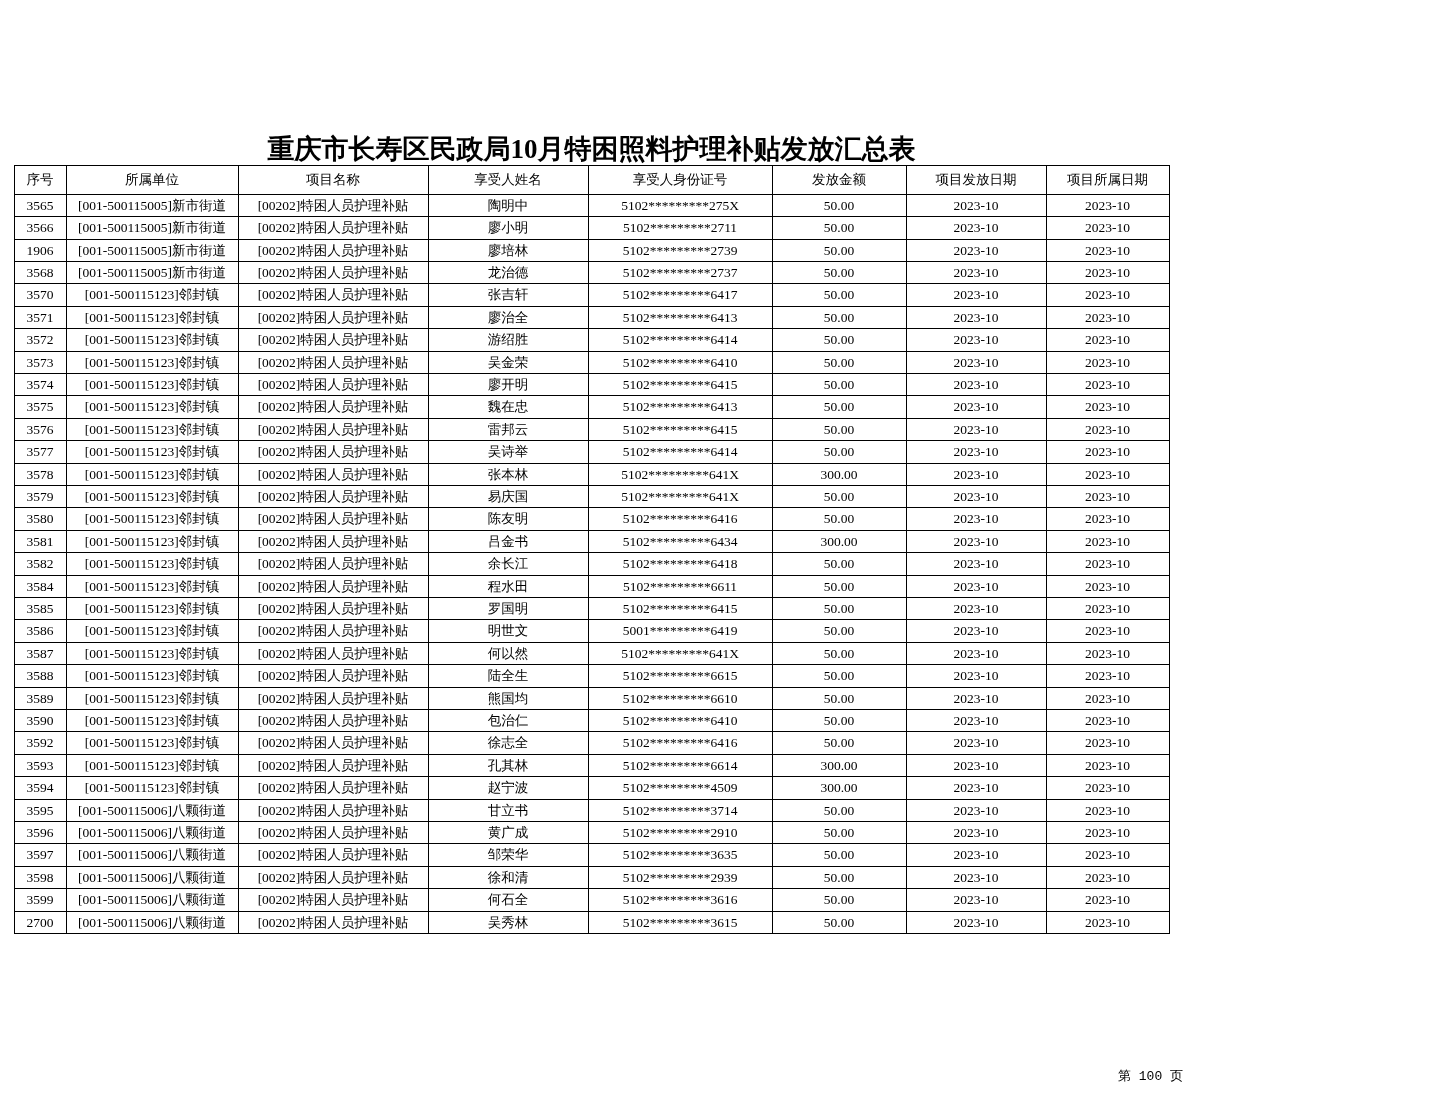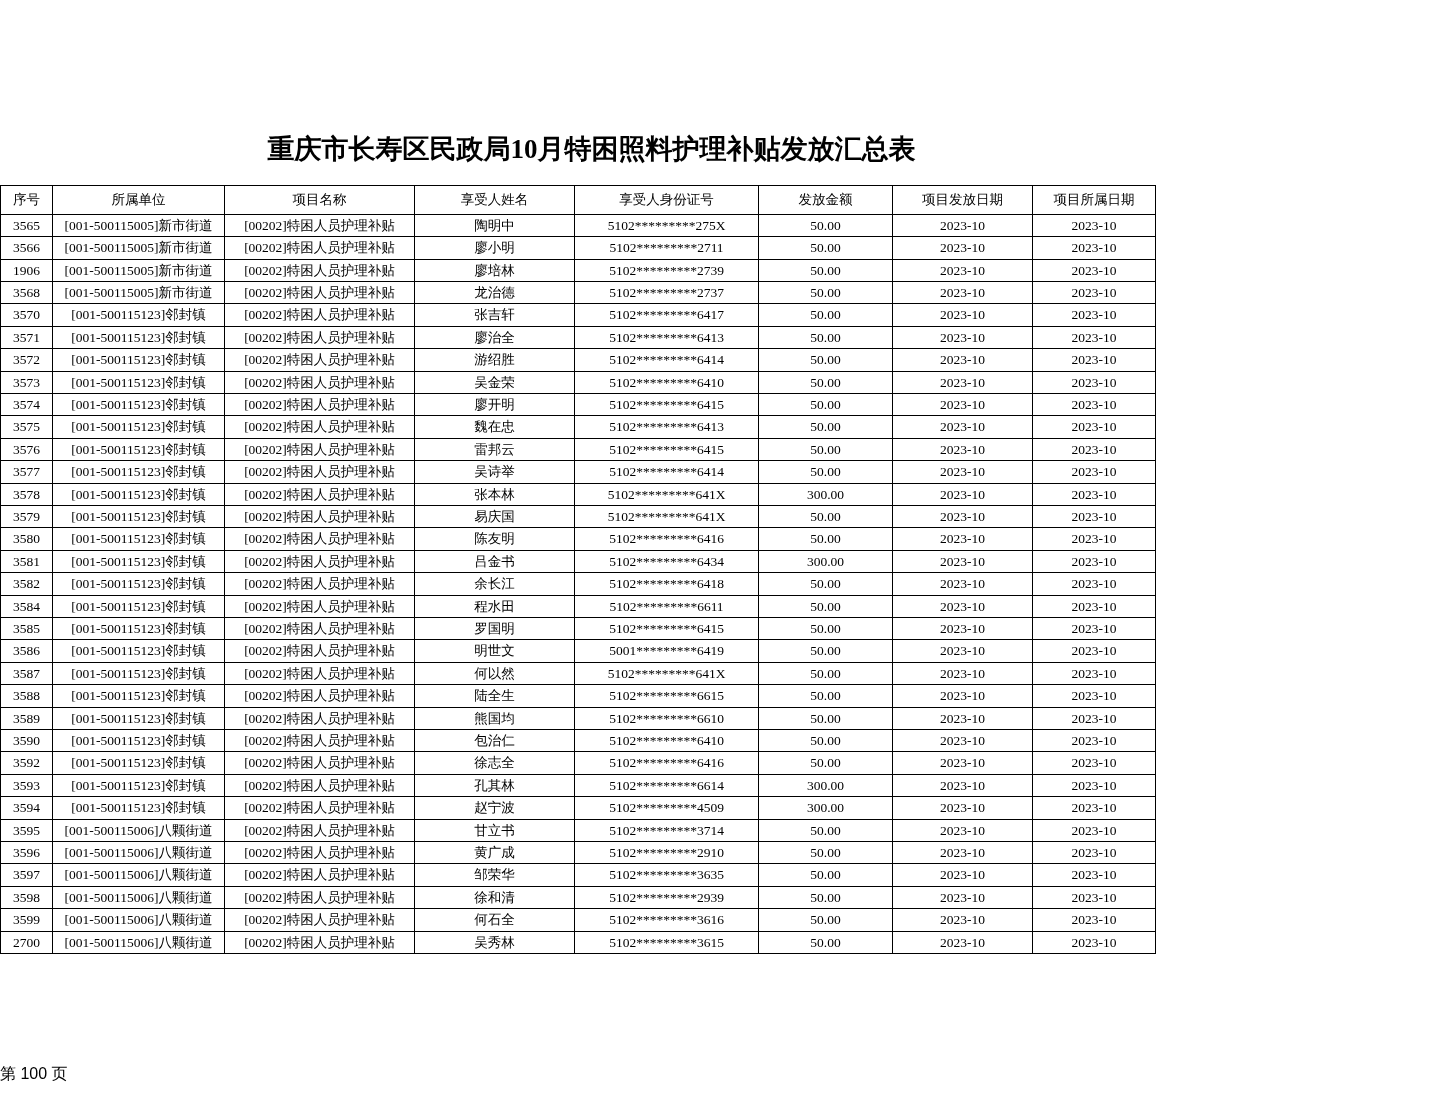--- a/index.html
+++ b/index.html
@@ -26,23 +26,22 @@
     text-align: center;
     font-size: 27px;
     font-weight: bold;
     letter-spacing: 0px;
     margin: 0;
     padding-top: 135px;
     line-height: 1.1;
     font-family: "Liberation Serif", "DejaVu Serif", serif;
   }
   .table-wrap {
-    margin-top: 20px;
     display: flex;
-    justify-content: flex-start;
+    justify-content: center;
   }
   table.grid {
     border-collapse: collapse;
     table-layout: fixed;
     width: 1155px;
     font-size: 13.5px;
   }
   table.grid th, table.grid td {
     border: 1px solid #000000;
     padding: 0;
@@ -66,23 +65,23 @@
   col.c3 { width: 160px; }
   col.c4 { width: 184px; }
   col.c5 { width: 134px; }
   col.c6 { width: 140px; }
   col.c7 { width: 123px; }
   .footer {
     position: absolute;
     left: 0;
     right: 0;
     bottom: 20px;
-    text-align: left;
-    font-size: 16px;
-    font-family: Liberation Sans, sans-serif;
+    text-align: right;
+    font-size: 13px;
+    font-family: Liberation Mono, monospace;
   }
 </style>
 </head>
 <body>
 
 <div class="page">
 
   <h1 class="doc-title">重庆市长寿区民政局10月特困照料护理补贴发放汇总表</h1>
 
   <div class="table-wrap">

